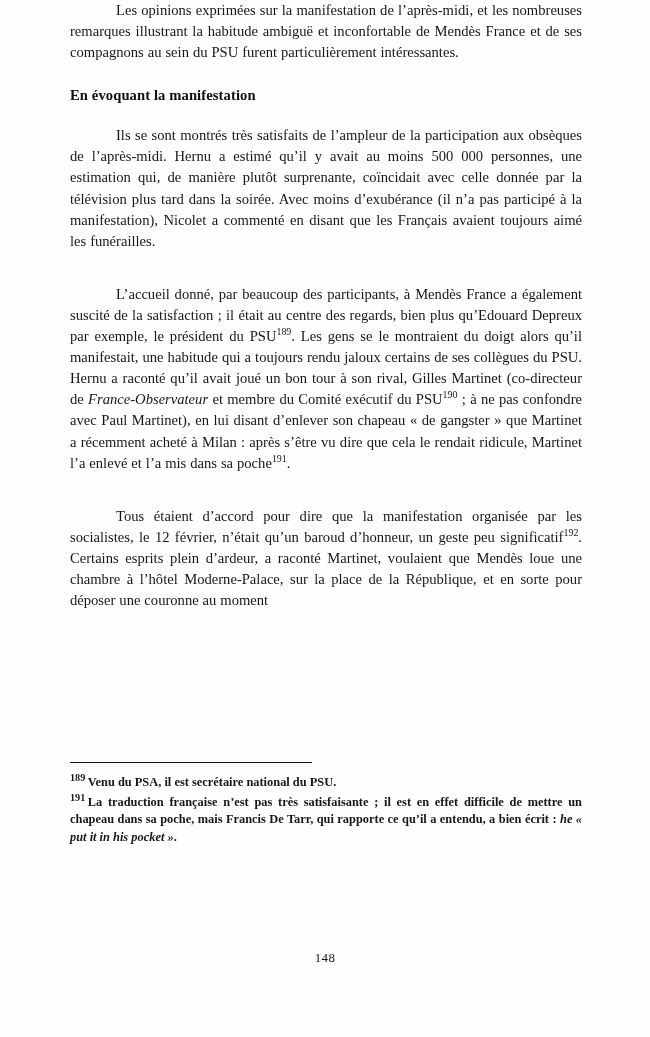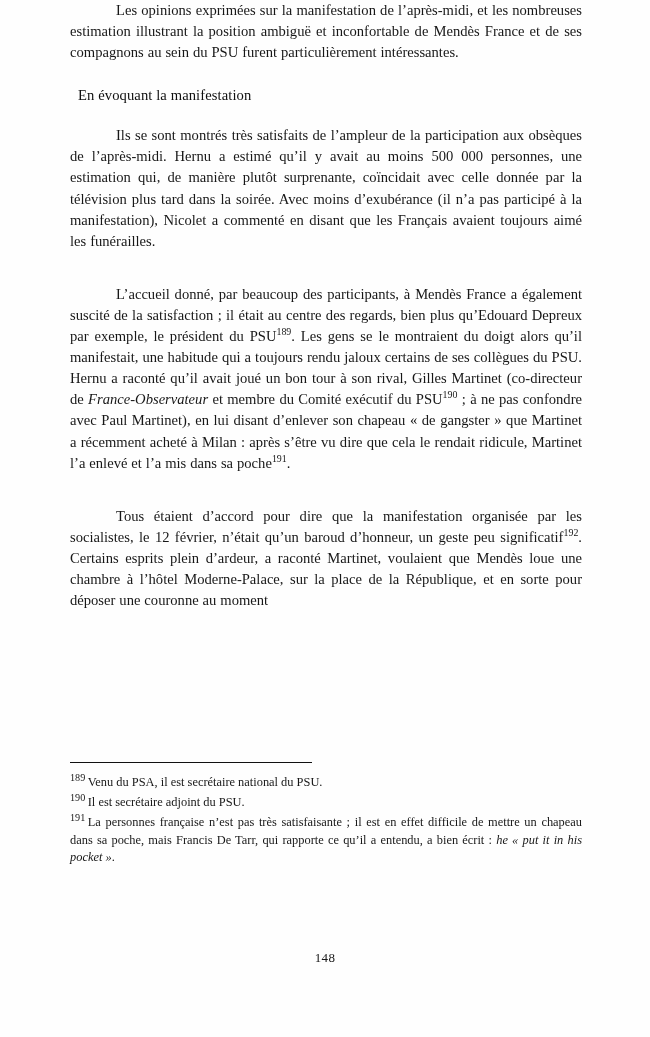--- a/index.html
+++ b/index.html
@@ -41,23 +41,23 @@
     color: #171717;
     word-spacing: 0.3px;
   }
 
   .para + .para {
     margin-top: 32px;
   }
 
   .heading {
     font-size: 14.6px;
-    font-weight: normal;
+    font-weight: bold;
     line-height: 20px;
-    margin: 8px;
+    margin: 0;
     text-indent: 0;
     letter-spacing: 0.1px;
     color: #0f0f0f;
   }
 
   .gap-before-heading { margin-top: 22px; }
   .gap-after-heading  { margin-top: 20px; }
 
   sup.fn {
     font-size: 0.68em;
@@ -82,20 +82,21 @@
     border-top: 1.6px solid #111;
     margin: 0 0 11px 0;
   }
 
   .fn-item {
     font-size: 12.4px;
     line-height: 17.2px;
     text-align: justify;
     margin: 0 0 3px 0;
     color: #171717;
+    font-weight: bold;
   }
 
   .fn-num {
     font-size: 0.82em;
     vertical-align: super;
     line-height: 0;
     margin-right: 2.5px;
   }
 
   
@@ -111,38 +112,37 @@
     font-family: Liberation Serif, serif;
   }
 </style>
 </head>
 <body>
 
 <div class="page">
 
   <div class="content">
 
-    <p class="para">Les opinions exprimées sur la manifestation de l’après-midi, et les nombreuses estimation illustrant la position ambiguë et inconfortable de Mendès France et de ses compagnons au sein du PSU furent particulièrement intéressantes.</p>
+    <p class="para">Les opinions exprimées sur la manifestation de l’après-midi, et les nombreuses remarques illustrant la habitude ambiguë et inconfortable de Mendès France et de ses compagnons au sein du PSU furent particulièrement intéressantes.</p>
 
     <p class="heading gap-before-heading">En évoquant la manifestation</p>
 
     <p class="para gap-after-heading">Ils se sont montrés très satisfaits de l’ampleur de la participation aux obsèques de l’après-midi. Hernu a estimé qu’il y avait au moins 500 000 personnes, une estimation qui, de manière plutôt surprenante, coïncidait avec celle donnée par la télévision plus tard dans la soirée. Avec moins d’exubérance (il n’a pas participé à la manifestation), Nicolet a commenté en disant que les Français avaient toujours aimé les funérailles.</p>
 
     <p class="para"><span>L’accueil donné, par beaucoup des participants, à Mendès France a également suscité de la satisfaction ; il était au centre des regards, bien plus qu’Edouard Depreux par exemple, le président du PSU</span><sup class="fn">189</sup><span>. Les gens se le montraient du doigt alors qu’il manifestait, une habitude qui a toujours rendu jaloux certains de ses collègues du PSU. Hernu a raconté qu’il avait joué un bon tour à son rival, Gilles Martinet (co-directeur de </span><i class="it">France-Observateur</i><span> et membre du Comité exécutif du PSU</span><sup class="fn">190</sup><span> ; à ne pas confondre avec Paul Martinet), en lui disant d’enlever son chapeau « de gangster » que Martinet a récemment acheté à Milan : après s’être vu dire que cela le rendait ridicule, Martinet l’a enlevé et l’a mis dans sa poche</span><sup class="fn">191</sup><span>.</span></p>
 
     <p class="para"><span>Tous étaient d’accord pour dire que la manifestation organisée par les socialistes, le 12 février, n’était qu’un baroud d’honneur, un geste peu significatif</span><sup class="fn">192</sup><span>. Certains esprits plein d’ardeur, a raconté Martinet, voulaient que Mendès loue une chambre à l’hôtel Moderne-Palace, sur la place de la République, et en sorte pour déposer une couronne au moment</span></p>
 
   </div>
 
   <div class="footnotes">
     <hr class="fn-rule">
 
     <p class="fn-item"><span class="fn-num">189</span><span>Venu du PSA, il est secrétaire national du PSU.</span></p>
 
-    <p class="fn-item"><span class="fn-num">190</span><span>Il est secrétaire adjoint du PSU.</span></p>
 
-    <p class="fn-item"><span class="fn-num">191</span><span>La personnes française n’est pas très satisfaisante ; il est en effet difficile de mettre un chapeau dans sa poche, mais Francis De Tarr, qui rapporte ce qu’il a entendu, a bien écrit : </span><i class="it">he « put it in his pocket »</i><span>.</span></p>
+    <p class="fn-item"><span class="fn-num">191</span><span>La traduction française n’est pas très satisfaisante ; il est en effet difficile de mettre un chapeau dans sa poche, mais Francis De Tarr, qui rapporte ce qu’il a entendu, a bien écrit : </span><i class="it">he « put it in his pocket »</i><span>.</span></p>
 
   </div>
 
   <div class="page-number">148</div>
 
 </div>
 
 </body></html>

